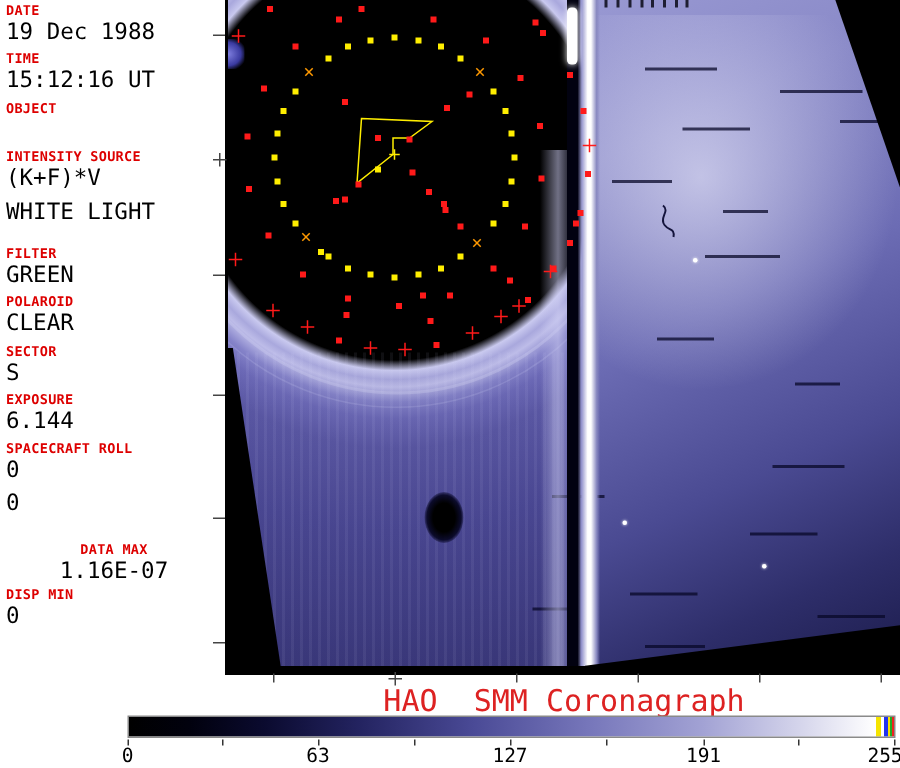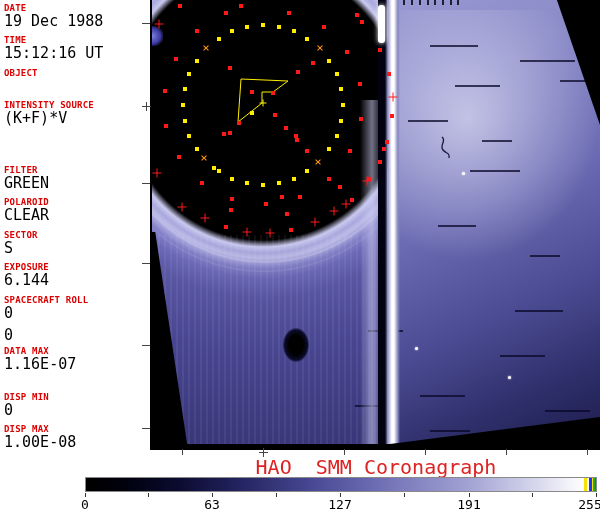--- a/index.html
+++ b/index.html
@@ -100,20 +100,21 @@
       <span class="val">15:12:16 UT</span>
     </div>
     <div class="field" style="top: 67.8px;">
       <span class="lbl">OBJECT</span>
     </div>
     <div class="field" style="top: 100.2px;">
       <span class="lbl">INTENSITY SOURCE</span>
       <span class="val">(K+F)*V</span>
     </div>
     <div class="field" style="top: 132.6px;">
+      <span class="val">WHITE LIGHT</span>
     </div>
     <div class="field" style="top: 165px;">
       <span class="lbl">FILTER</span>
       <span class="val">GREEN</span>
     </div>
     <div class="field" style="top: 229.8px;">
       <span class="lbl">SECTOR</span>
       <span class="val">S</span>
     </div>
     <div class="field" style="top: 197.4px;">
@@ -124,31 +125,27 @@
       <span class="lbl">EXPOSURE</span>
       <span class="val">6.144</span>
     </div>
     <div class="field" style="top: 294.6px;">
       <span class="lbl">SPACECRAFT ROLL</span>
       <span class="val">0</span>
     </div>
     <div class="field" style="top: 327px;">
       <span class="val">0</span>
     </div>
-    <div class="field" style="top: 346px;">
+    <div class="field" style="top: 362px; text-align: center;">
       <span class="lbl">DATA MAX</span>
       <span class="val">1.16E-07</span>
     </div>
     <div class="field" style="top: 391.8px;">
       <span class="lbl">DISP MIN</span>
       <span class="val">0</span>
-    </div>
-    <div class="field" style="top: 424.2px;">
-      <span class="lbl">DISP MAX</span>
-      <span class="val">1.00E-08</span>
     </div>
   </div>
 <div class="divider"></div>
 
 <div class="frame">
   <div class="corona"></div>
   <div class="ring r1"></div>
   <div class="ring r2"></div>
   <div class="striations"></div>
   <div class="blob"></div>

